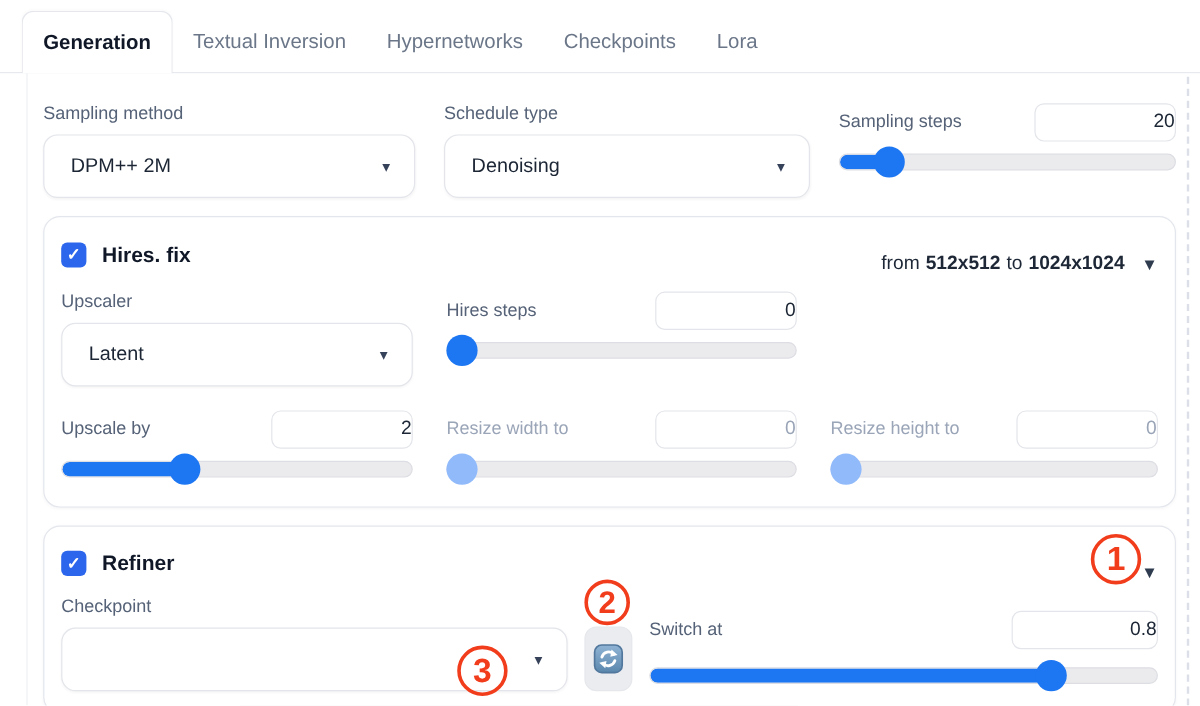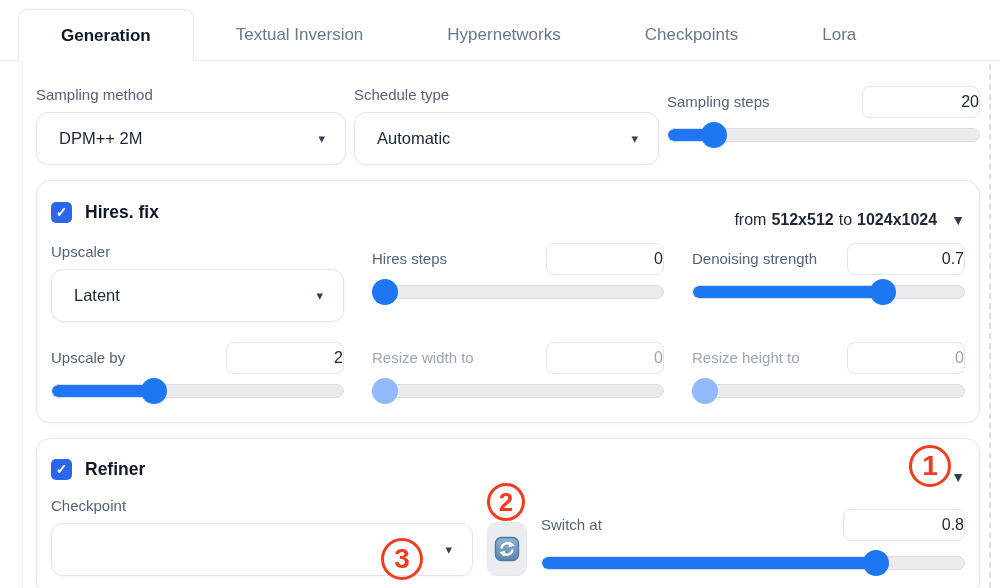--- a/index.html
+++ b/index.html
@@ -3,21 +3,21 @@
 <meta charset="utf-8">
 <style>
   * { box-sizing: border-box; margin: 0; padding: 0; }
   html,body { width:1000px; height:588px; background:#fff; overflow:hidden;
     font-family:"Liberation Sans", sans-serif; }
   .page { position:relative; width:1000px; height:588px; background:#fff; }
 
   
   .tabbar { position:relative; display:flex; align-items:flex-end; height:61px;
     padding-left:18px; border-bottom:1px solid #e7e9ee; }
-  .tab { height:51px; display:flex; align-items:center; padding:0 42px;
+  .tab { height:51px; display:flex; align-items:center; padding:0 17px;
     font-size:17px; color:#6b7789; cursor:pointer; white-space:nowrap; }
   .tab.active { background:#fff; border:1px solid #e5e7ec; border-bottom:none;
     border-radius:10px 10px 0 0; margin-bottom:-1px; height:52px;
     color:#101828; font-weight:700; box-shadow:0 -1px 2px rgba(0,0,0,0.02); }
 
   
   .left-guide { position:absolute; left:22px; top:61px; bottom:0; width:1px; background:#eef0f4; }
   .right-dashed { position:absolute; left:989px; top:64px; bottom:0; width:0;
     border-left:2px dashed #dcdfe8; }
   .bottom-sliver { position:absolute; left:200px; bottom:0; width:465px; height:6px;
@@ -43,21 +43,21 @@
     background:#1d76f2; left:clamp(0px, calc(var(--p) * 1% - 13px), calc(100% - 26px)); }
   .disabled .flabel { color:#9aa5b8; }
   .disabled .numbox { color:#9aa5b8; }
   .disabled .thumb { background:#90bafa; }
 
   .checkbox { width:21px; height:21px; border-radius:5px; background:#2b66ec;
     display:inline-flex; align-items:center; justify-content:center; cursor:pointer; flex:0 0 auto; }
   .checkbox .mark { color:#fff; font-size:14px; font-weight:700; line-height:1; }
 
   
-  .toolrow { display:grid; grid-template-columns:310px 305px 1fr; column-gap:8px;
+  .toolrow { display:grid; grid-template-columns:310px 305px 1fr; column-gap:24px;
     padding:25px 20px 0 36px; }
 
   
   .panel { position:relative; margin:15px 20px 0 36px; background:#fff;
     border:1px solid #e3e6ec; border-radius:14px; padding:14px 14px 18px 14px;
     box-shadow:0 1px 3px rgba(20,30,60,0.04); }
   .panel-head { display:flex; align-items:center; }
   .panel-title { margin-left:13px; font-size:17.5px; font-weight:700; color:#101828; }
   .head-right { margin-left:auto; display:flex; align-items:center; font-size:16px; color:#1d2736;margin-top:16px; }
   .head-right b { font-weight:700; }
@@ -106,21 +106,21 @@
     <div>
       <span class="flabel">Sampling method</span>
       <div class="dropdown">
         <span class="dd-value">DPM++ 2M</span>
         <span class="caret">▾</span>
       </div>
     </div>
     <div>
       <span class="flabel">Schedule type</span>
       <div class="dropdown">
-        <span class="dd-value">Automatic</span>
+        <span class="dd-value">Denoising</span>
         <span class="caret">▾</span>
       </div>
     </div>
     <div>
       <div class="srow1">
         <span class="flabel" style="margin-bottom:0">Sampling steps</span>
         <input class="numbox" value="20" style="">
       </div>
       <div class="slider" style="--p: 15;">
         <div class="track">
@@ -153,32 +153,20 @@
           <span class="dd-value">Latent</span>
           <span class="caret">▾</span>
         </div>
       </div>
       <div>
         <div class="srow1">
           <span class="flabel" style="margin-bottom:0">Hires steps</span>
           <input class="numbox" value="0" style="">
         </div>
         <div class="slider" style="--p: 0;">
-          <div class="track">
-              <div class="fill"></div>
-            </div>
-          <div class="thumb"></div>
-        </div>
-      </div>
-      <div>
-        <div class="srow1">
-          <span class="flabel" style="margin-bottom:0">Denoising strength</span>
-          <input class="numbox" value="0.7" style="">
-        </div>
-        <div class="slider" style="--p: 70;">
           <div class="track">
               <div class="fill"></div>
             </div>
           <div class="thumb"></div>
         </div>
       </div>
     </div>
 
     <div class="hires-grid rowb">
       <div>

